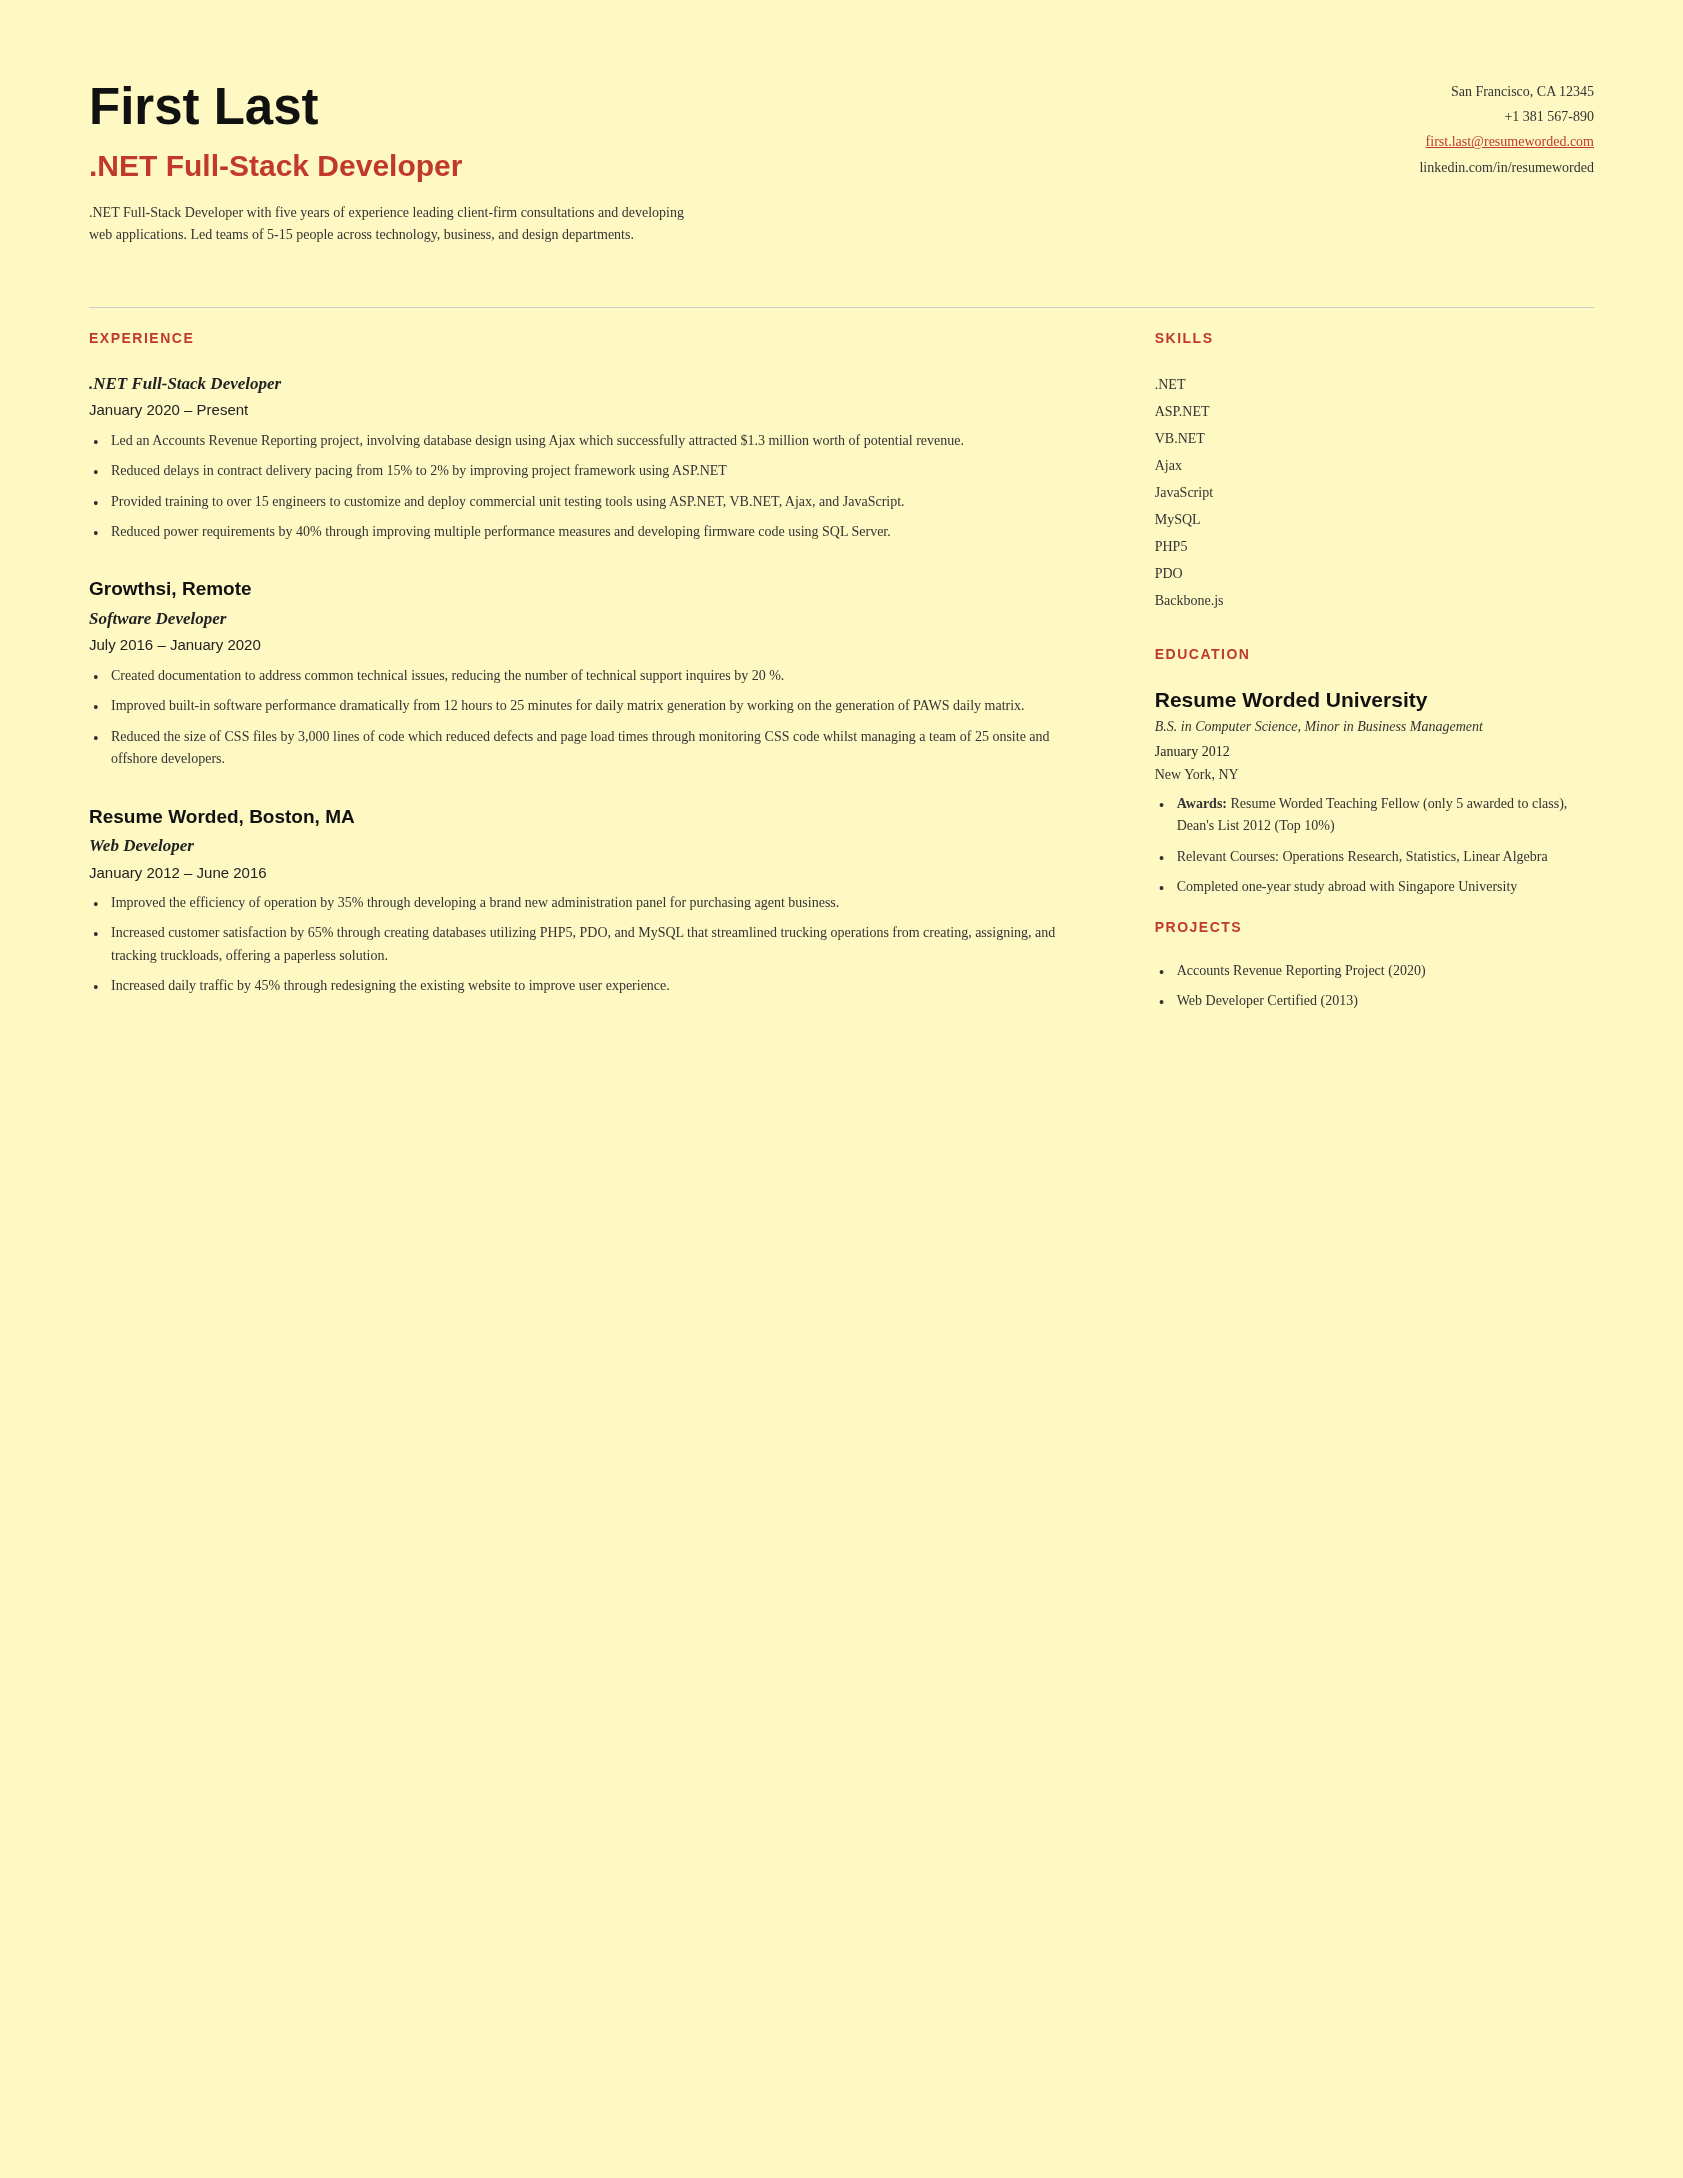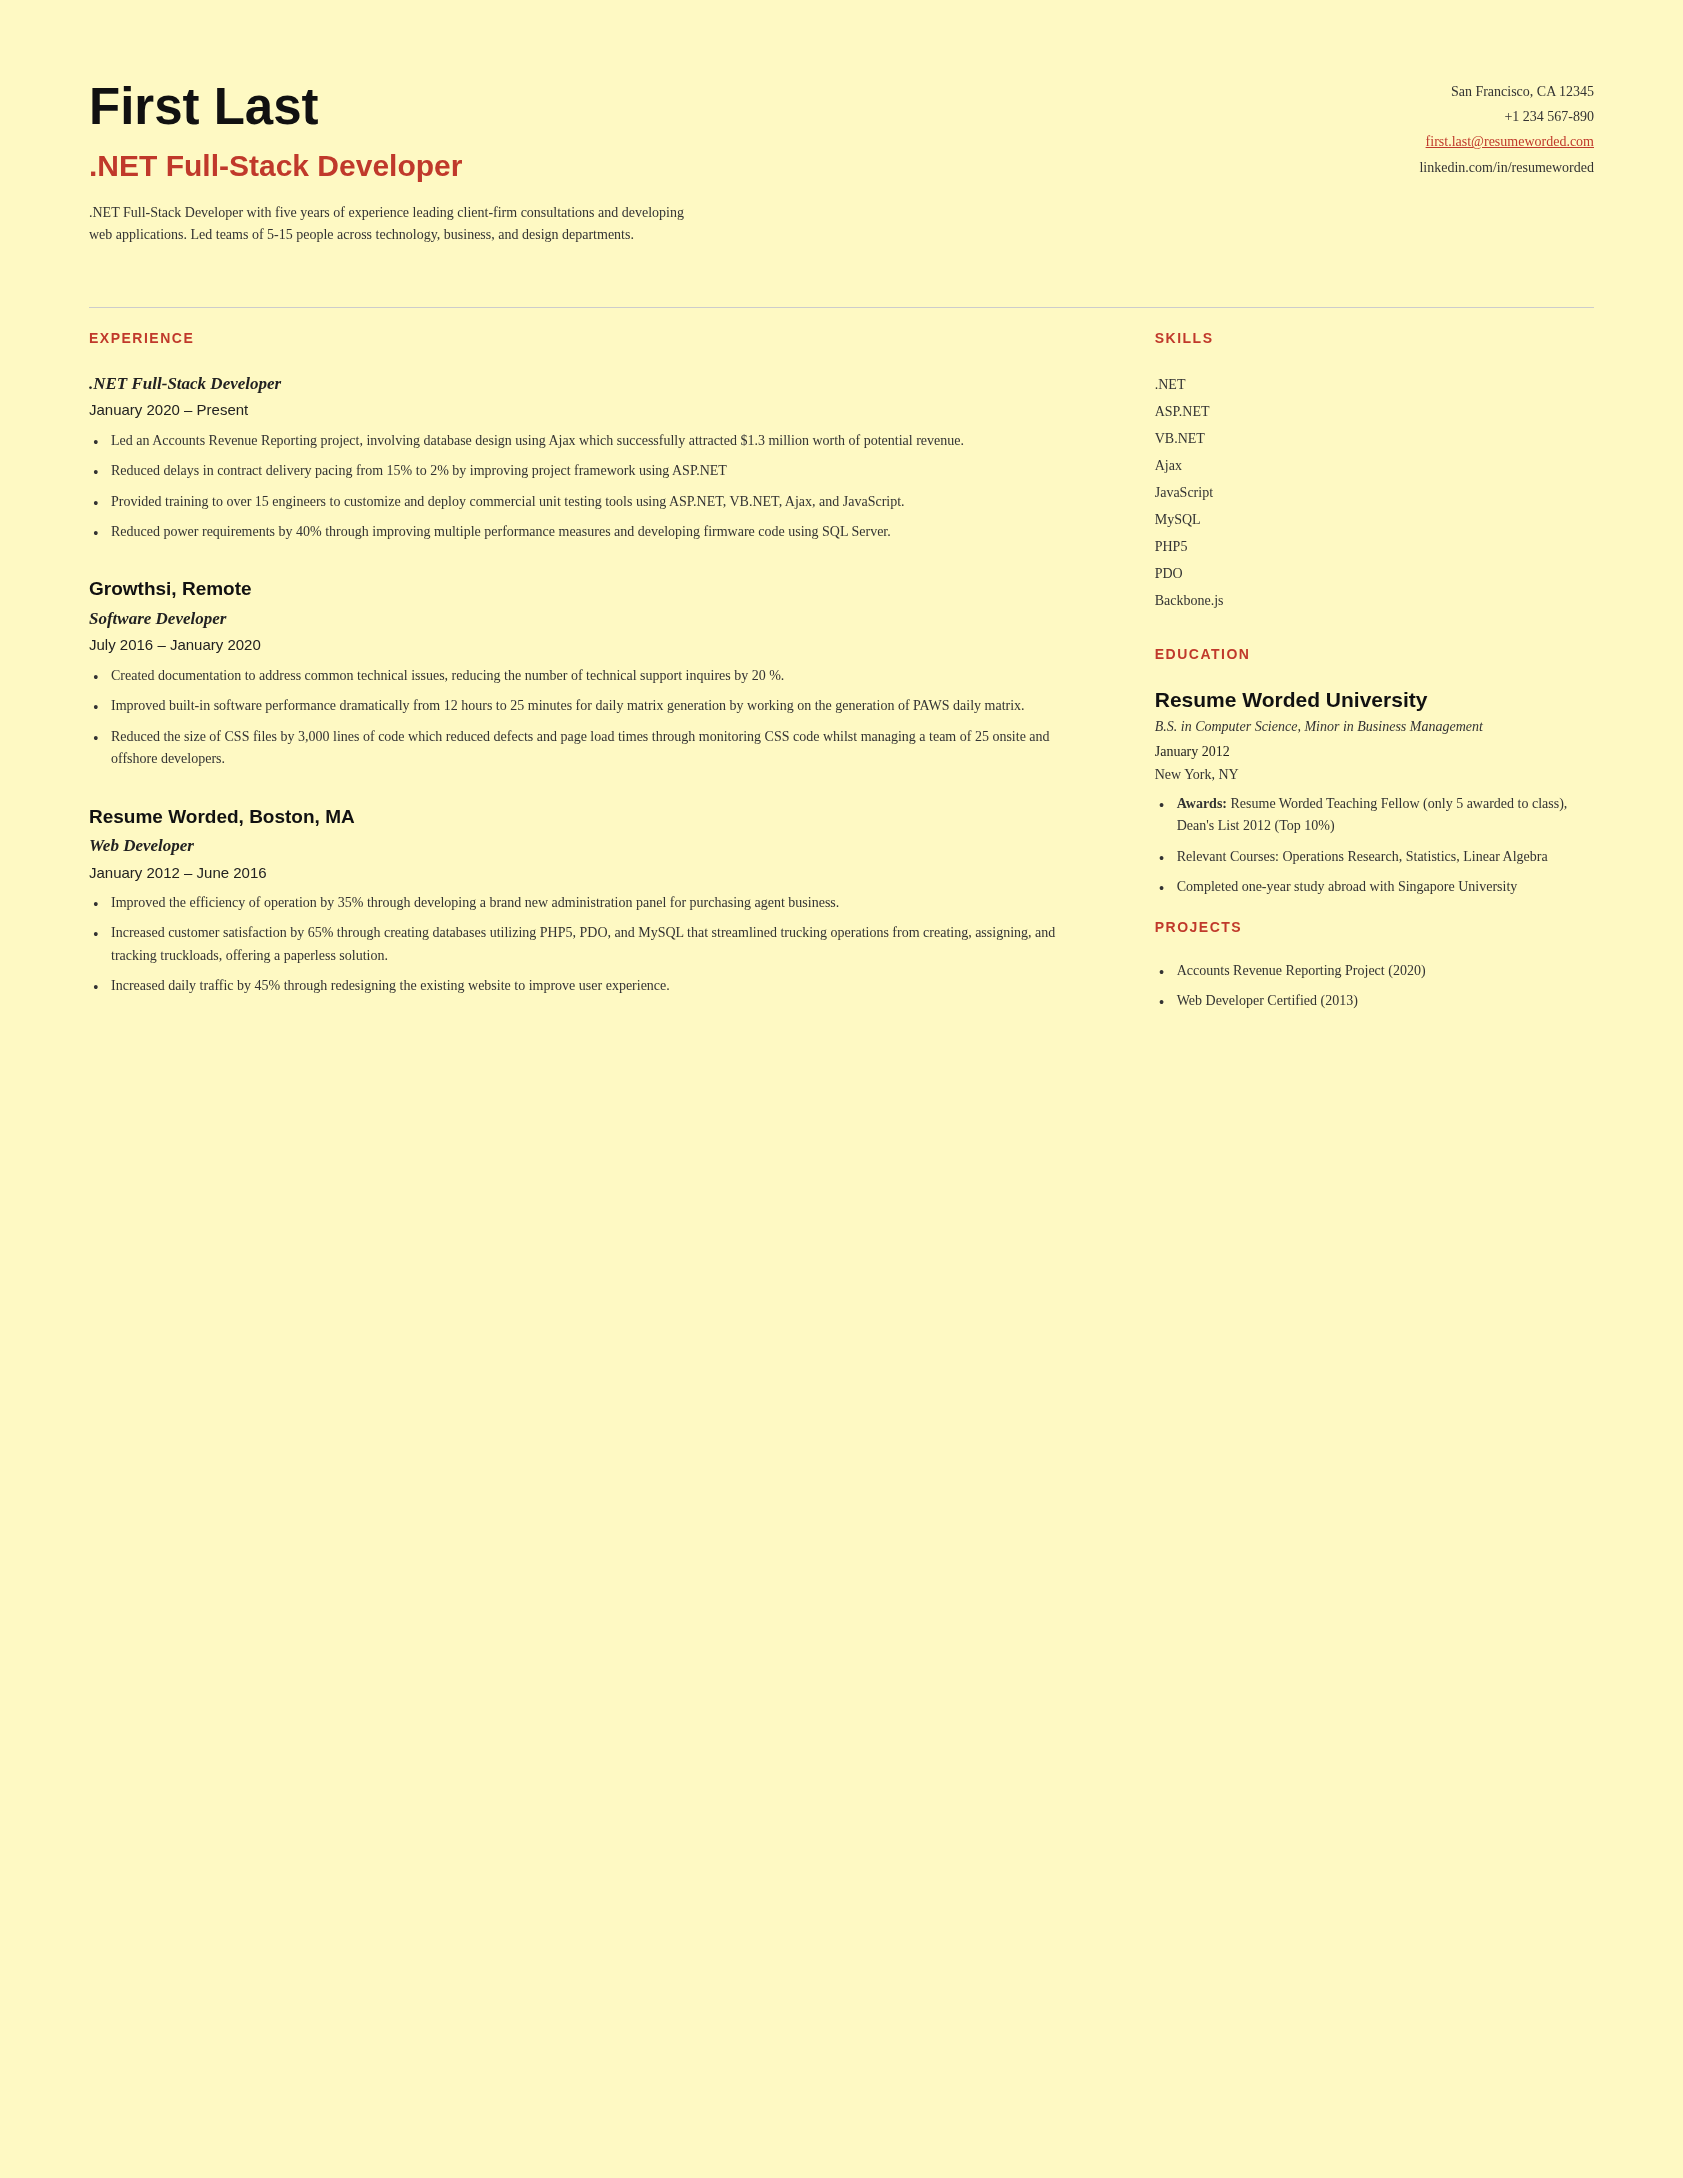--- a/index.html
+++ b/index.html
@@ -224,21 +224,21 @@
 <div class="page">
 
   <div class="header-section">
     <div class="header-left">
       <div class="name">First Last</div>
       <div class="title-red">.NET Full-Stack Developer</div>
       <div class="summary">.NET Full-Stack Developer with five years of experience leading client-firm consultations and developing web applications. Led teams of 5-15 people across technology, business, and design departments.</div>
     </div>
     <div class="header-right">
       <div>San Francisco, CA 12345</div>
-      <div>+1 234 567-890</div>
+      <div>+1 381 567-890</div>
       <div><a href="#">first.last@resumeworded.com</a></div>
       <div>linkedin.com/in/resumeworded</div>
     </div>
   </div>
 
   <hr class="divider">
 
   <div class="two-col">
 
     <div class="col-left">

